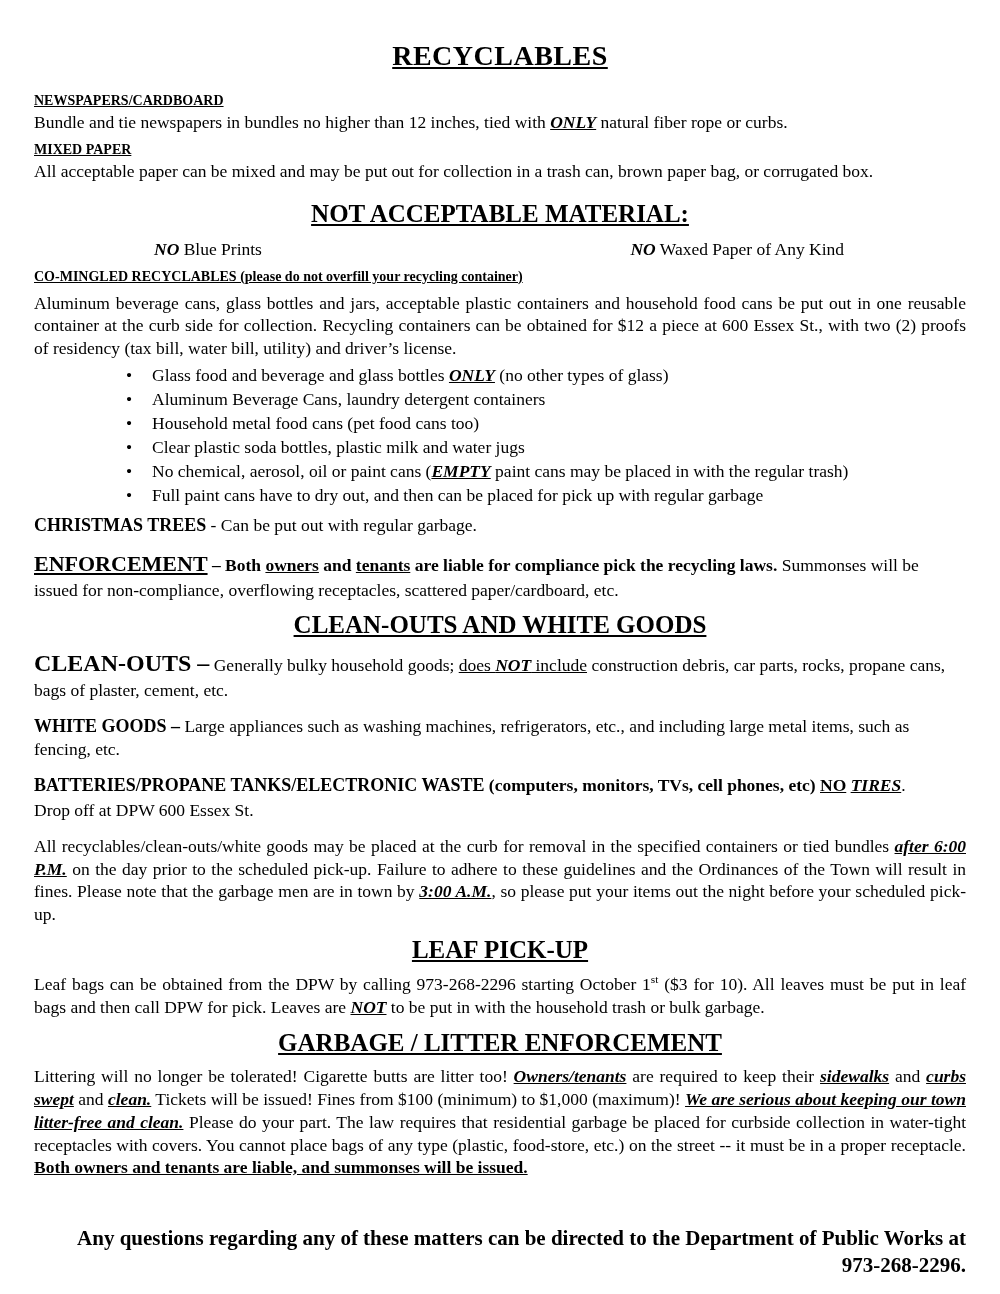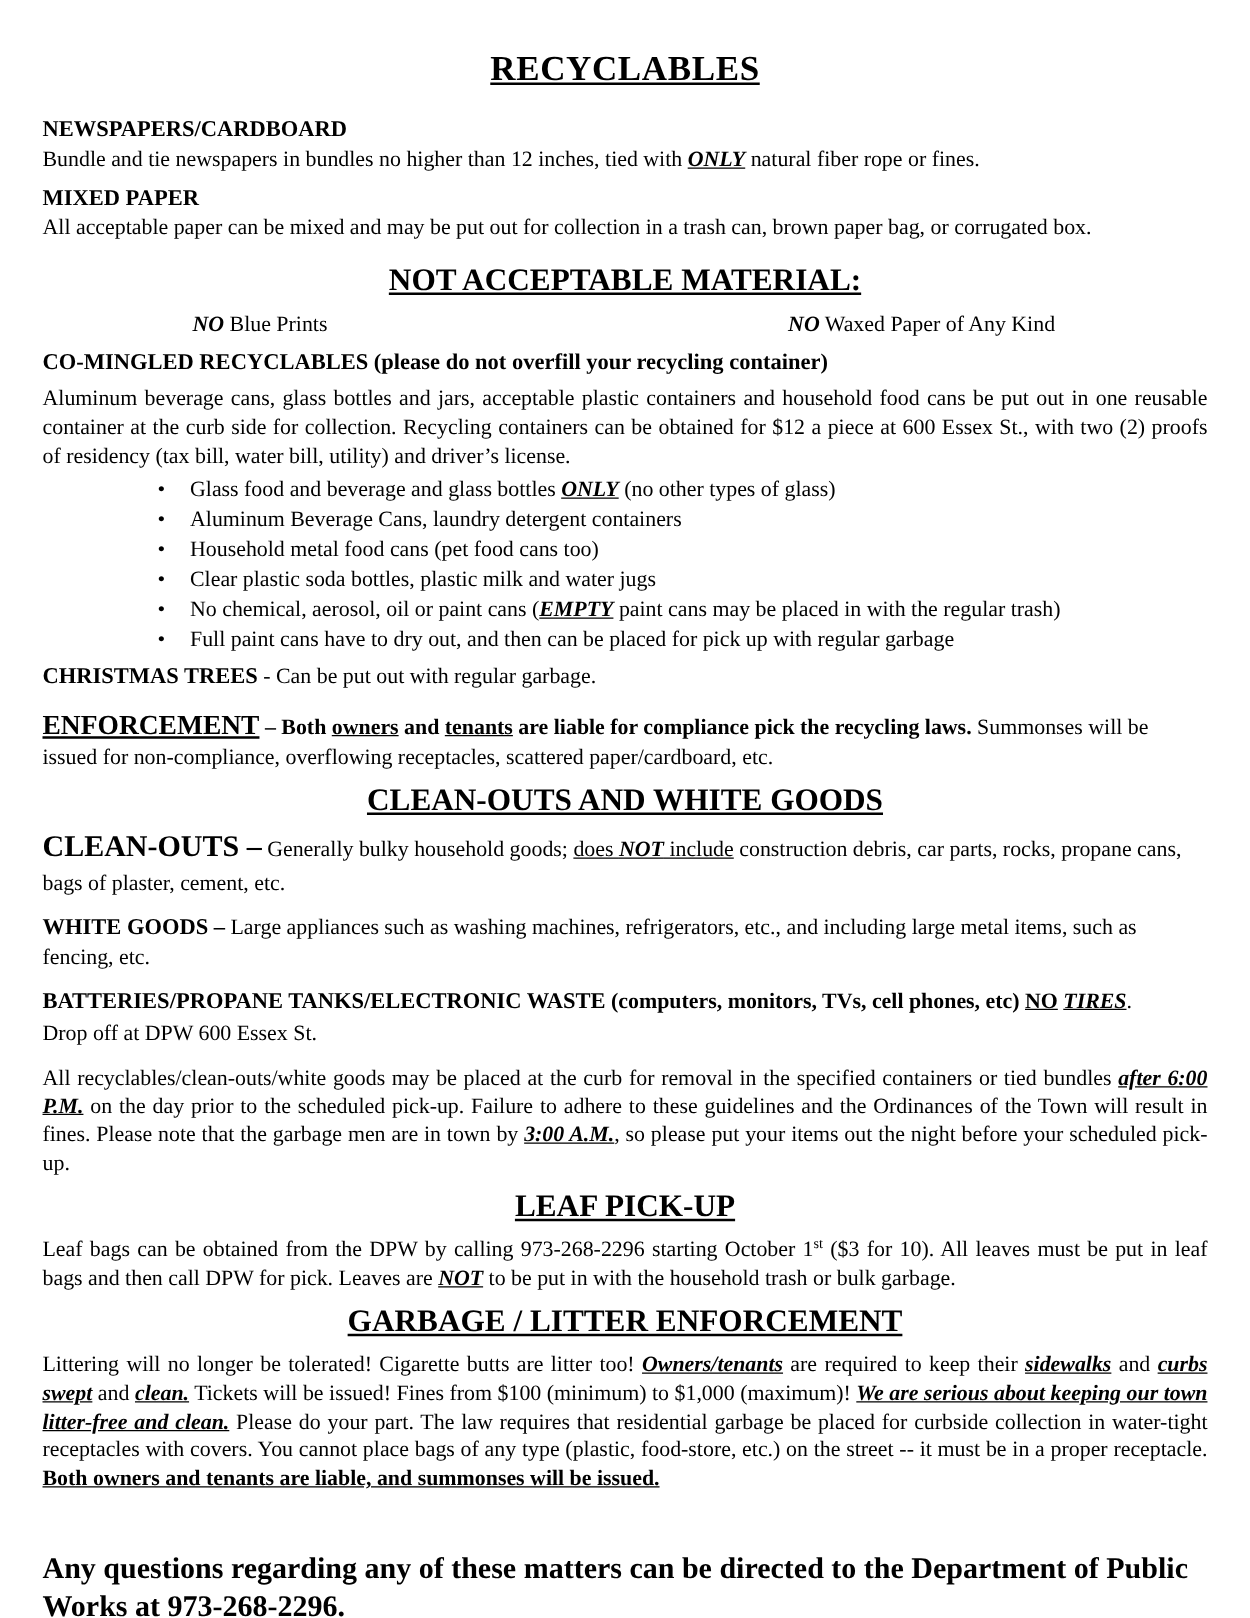--- a/index.html
+++ b/index.html
@@ -25,22 +25,23 @@
   .doc-title {
     text-align: center;
     font-weight: bold;
     font-size: 28px;
     letter-spacing: 0.5px;
     text-decoration: underline;
     margin: 10px 0 18px 0;
   }
   .sec-head {
     font-weight: bold;
-    font-size: 18px;
+    font-size: 14px;
     margin: 0;
+    text-decoration: underline;
   }
   .para {
     margin: 0 0 2px 0;
     text-align: left;
   }
   .gap-sm { height: 6px; }
   .gap-md { height: 11px; }
   .centered-head {
     text-align: center;
     font-weight: bold;
@@ -87,37 +88,37 @@
   .ul { text-decoration: underline; }
   .bu { font-weight: bold; text-decoration: underline; }
   .biu { font-weight: bold; font-style: italic; text-decoration: underline; }
   .enforce-head {
     font-weight: bold;
     font-size: 22px;
     text-decoration: underline;
   }
   sup { font-size: 0.65em; vertical-align: super; }
   .footer-note {
-    text-align: left;
-    font-weight: bold;
-    font-size: 24px;
+    text-align: right;
+    font-weight: bold;
+    font-size: 21px;
     margin-top: 46px;
   }
   .justify { text-align: justify; }
 </style>
 </head>
 <body>
 
 <div class="page">
 
   <div class="doc-title">RECYCLABLES</div>
 
   <div class="sec-head">NEWSPAPERS/CARDBOARD</div>
   <div class="para">
-    <span>Bundle and tie newspapers in bundles no higher than 12 inches, tied with </span><span class="biu">ONLY</span><span> natural fiber rope or fines.</span>
+    <span>Bundle and tie newspapers in bundles no higher than 12 inches, tied with </span><span class="biu">ONLY</span><span> natural fiber rope or curbs.</span>
   </div>
 
   <div class="gap-sm"></div>
 
   <div class="sec-head">MIXED PAPER</div>
   <div class="para">All acceptable paper can be mixed and may be put out for collection in a trash can, brown paper bag, or corrugated box.</div>
 
   <div class="gap-sm"></div>
 
   <div class="centered-head">NOT ACCEPTABLE MATERIAL:</div>

